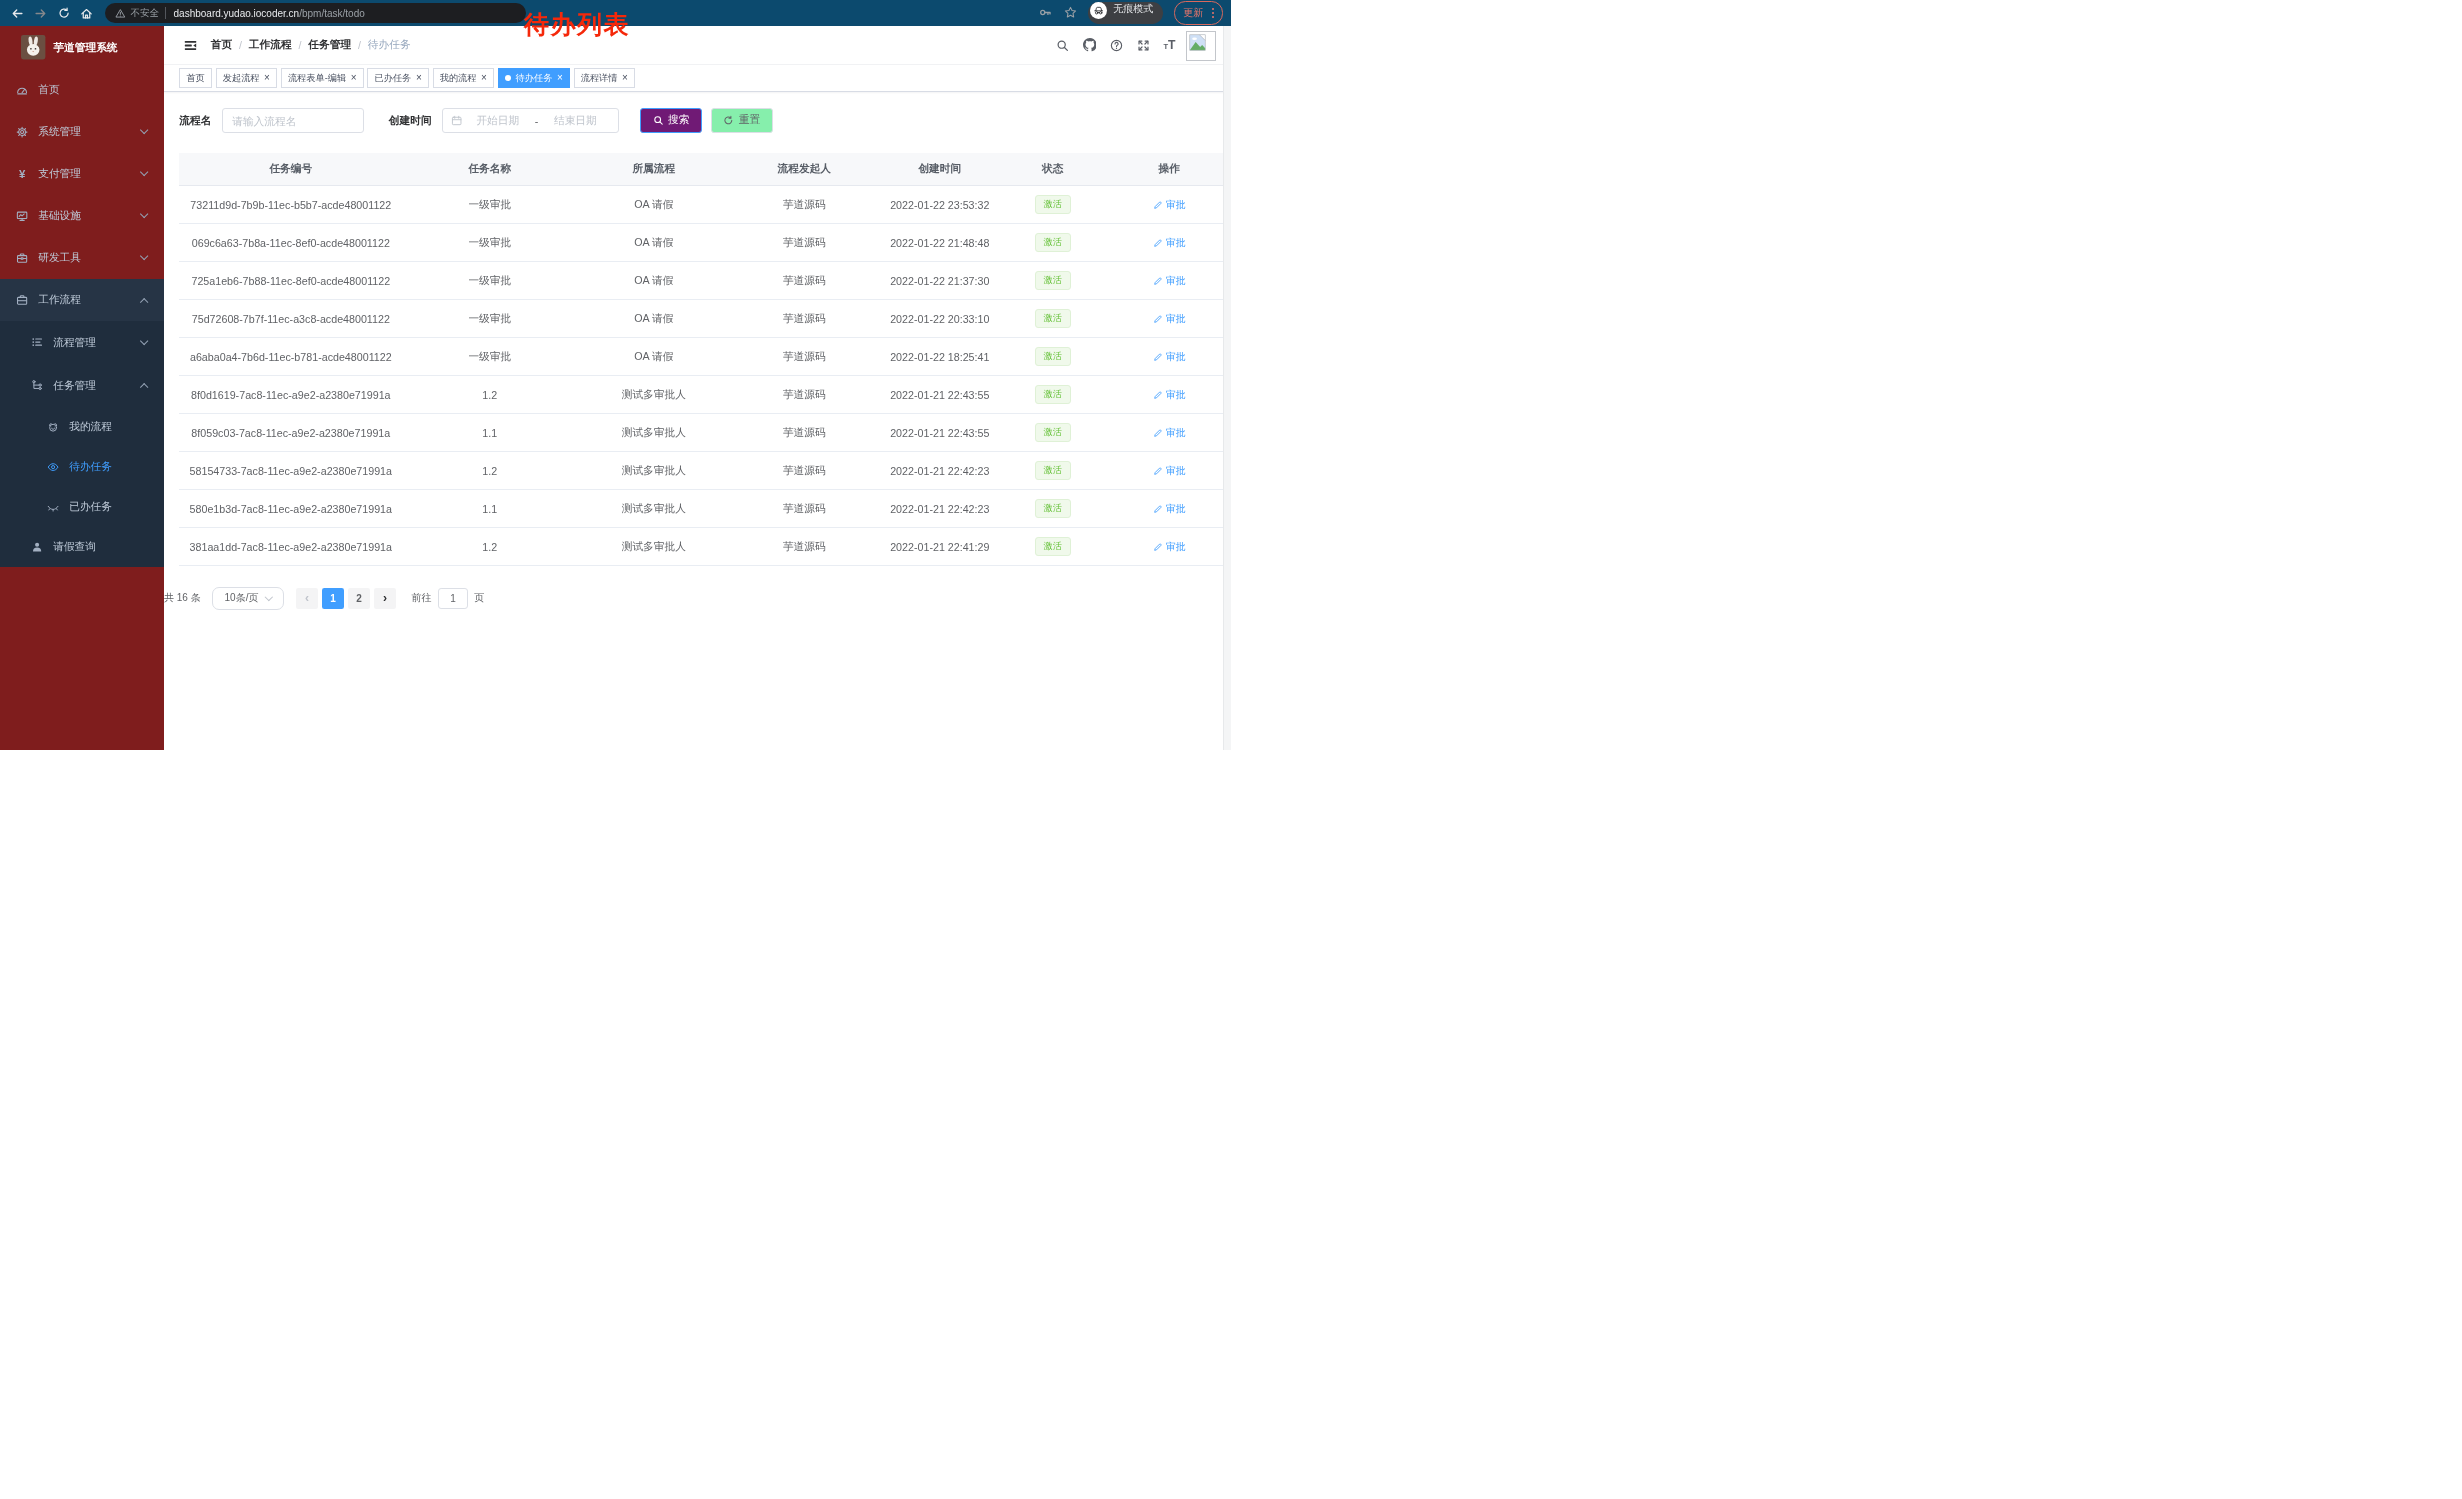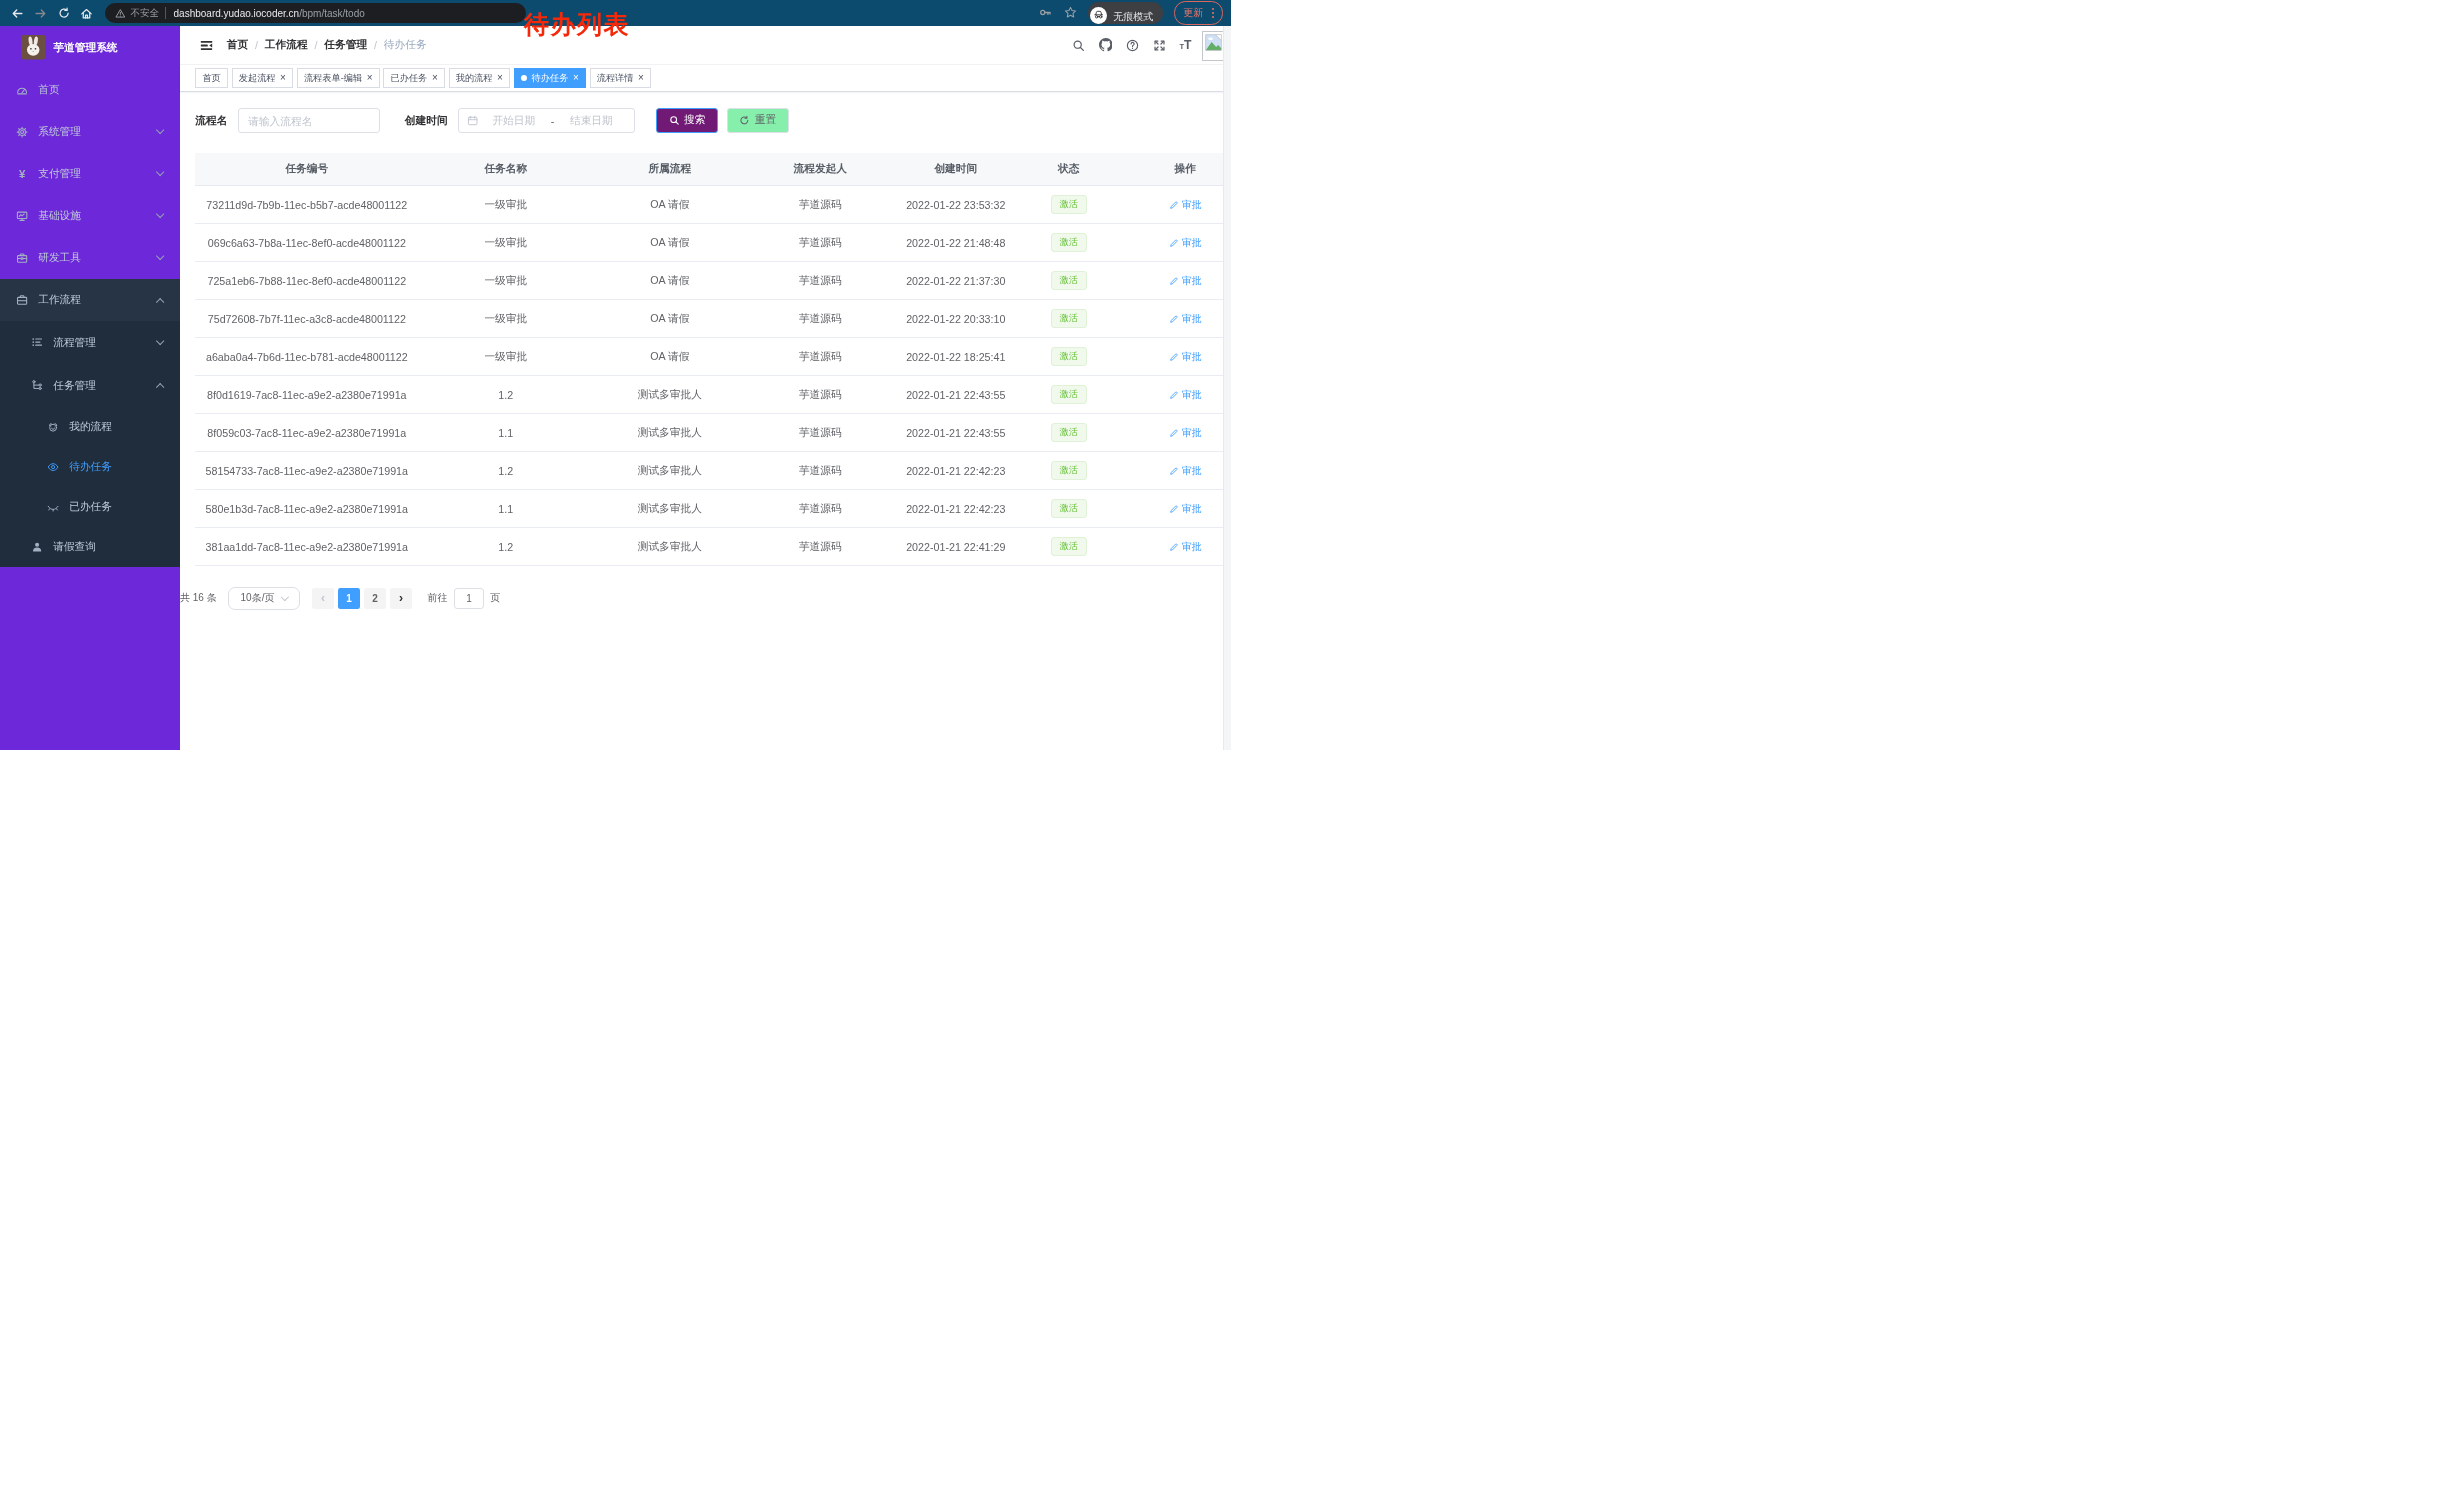--- a/index.html
+++ b/index.html
@@ -10,32 +10,32 @@
   
   .chrome{height:26px;background:#0c4a6e;display:flex;align-items:center;padding:0 7.6px;position:relative;z-index:30}
   .nav-ic{width:20px;height:20px;display:flex;align-items:center;justify-content:center;margin-right:3.1px;cursor:pointer}
   .url-pill{width:400px;height:20px;background:#1d1e21;border-radius:10px;display:flex;align-items:center;padding:0 10.7px;margin-left:4.6px}
   .pill-sec{color:#9aa0a6;font-size:9.5px;margin:0 6.1px 0 4.6px;white-space:nowrap}
   .pill-div{width:0.8px;height:11.4px;background:#54575d;margin-right:7.6px}
   .url-host{color:#e8eaed;font-size:10px;white-space:nowrap}
   .url-path{color:#9aa0a6;font-size:10px;white-space:nowrap}
   .chrome-right{display:flex;align-items:center;margin-left:auto}
   .chrome-right>*{margin-left:11.4px}
-  .incog{height:21.4px;background:#3d3f43;border-radius:10.7px;display:flex;align-items:flex-end;padding:0 9.2px 0 2.3px;color:#e8eaed;font-size:10px;white-space:nowrap}
+  .incog{height:21.4px;background:#3d3f43;border-radius:10.7px;display:flex;align-items:flex-start;padding:0 9.2px 0 2.3px;color:#e8eaed;font-size:10px;white-space:nowrap}
   .incog-circle{width:17px;height:17px;border-radius:50%;background:#fff;display:flex;align-items:center;justify-content:center;margin-right:6.1px}
   .update-pill{height:21.4px;border:0.8px solid #d9695d;border-radius:11.4px;display:flex;align-items:center;padding:0 8.4px;color:#ea756a;font-size:10px;cursor:pointer;white-space:nowrap}
   .dots{display:flex;flex-direction:column;margin-left:8.4px}
   .dots i{width:2.3px;height:2.3px;border-radius:50%;background:#ea756a;margin:0.8px 0}
 
   
   .annotation{position:absolute;left:524px;top:7.6px;font-size:25px;font-weight:700;color:#f5280a;letter-spacing:1.5px;z-index:60;white-space:nowrap}
 
   
   .app{display:flex;height:724px}
-  .sidebar{width:180px;flex-shrink:0;background:#6d28d9;color:#bfcbd9}
+  .sidebar{width:164px;flex-shrink:0;background:#7f1d1d;color:#bfcbd9}
   .logo{height:43px;display:flex;align-items:center;padding-left:21.4px;cursor:pointer}
   .logo-title{color:#fff;font-weight:700;font-size:10.7px;margin-left:7.6px;white-space:nowrap}
   .mi{height:42px;display:flex;align-items:center;padding-left:16px;position:relative;font-size:10.7px;cursor:pointer;white-space:nowrap}
   .mi svg,.mi .yen{margin-right:10px;color:#a3b0c2;flex:none}
   .yen{font-size:11.4px;font-weight:700;width:12.2px;text-align:center}
   .mi .chev{position:absolute;right:17px;width:5.3px;height:5.3px;border-right:1.1px solid #93a1b3;border-bottom:1.1px solid #93a1b3;transform:rotate(45deg);top:50%;margin-top:-4.6px}
   .mi .chev.up{transform:rotate(-135deg);margin-top:-1.5px}
   .mi.parent-open{background:#263445}
   .mi.l2{background:#1f2d3d;height:43px;padding-left:31px}
   .mi.l3{background:#1f2d3d;height:40px;padding-left:47px}

